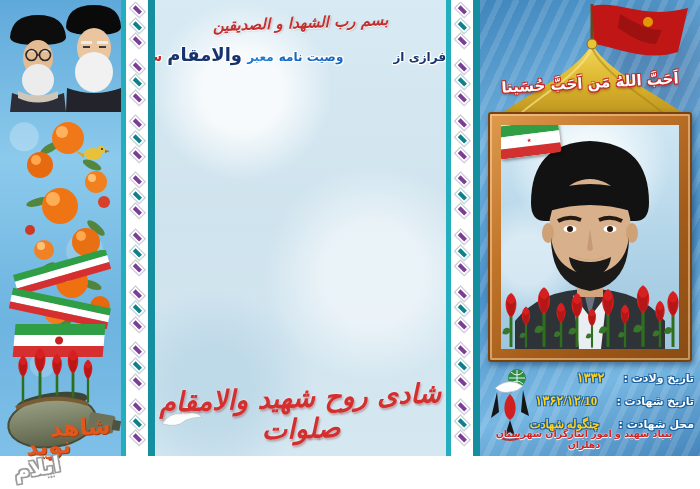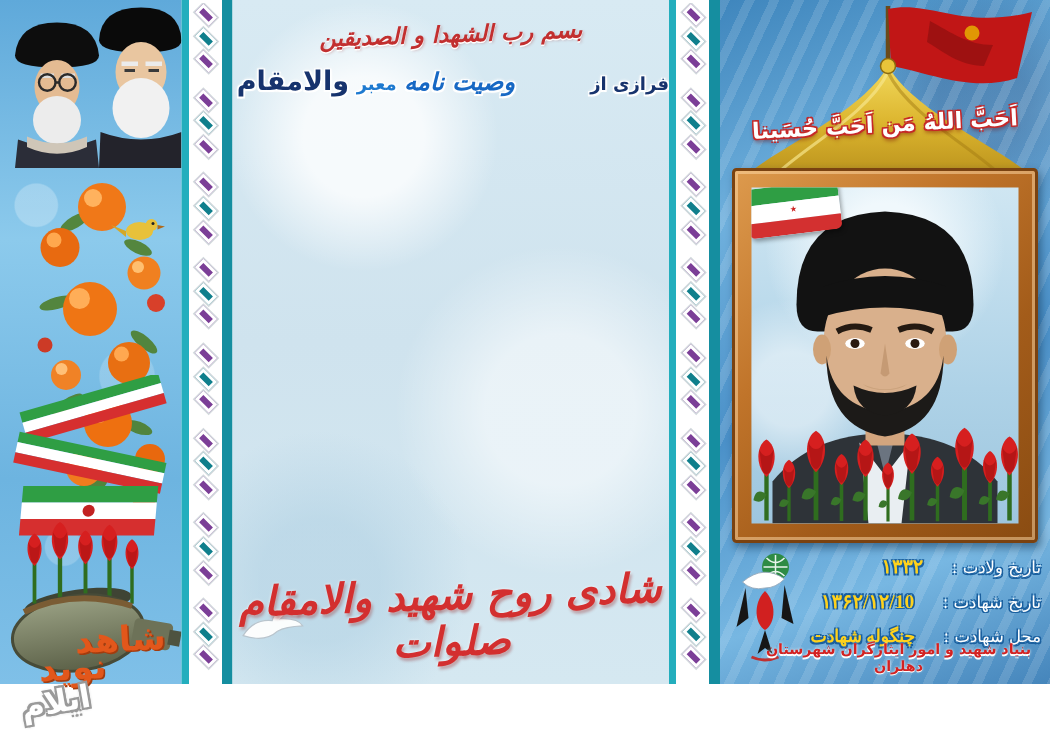--- a/index.html
+++ b/index.html
@@ -40,21 +40,21 @@
       radial-gradient(circle at 75% 60%, rgba(255,255,255,.55) 0 50px, transparent 110px),
       radial-gradient(circle at 20% 85%, rgba(170,205,225,.5) 0 40px, transparent 100px),
       linear-gradient(180deg,#d8eaf3,#cfe3ee 50%,#d5e8f1);}
   .bismillah{position:absolute;top:14px;left:0;width:100%;text-align:center;
     direction:rtl;color:#c22f2f;font-size:15px;font-weight:bold;font-style:italic;
     transform:rotate(-2deg);text-shadow:0 1px 0 #fff,1px 1px 2px rgba(140,0,0,.25);}
   .title-line{position:absolute;top:44px;left:0;width:100%;text-align:center;direction:rtl;
     white-space:nowrap;
     text-shadow:0 0 3px #fff,0 0 3px #fff,1px 1px 0 #fff,-1px -1px 0 #fff,1px -1px 0 #fff,-1px 1px 0 #fff;}
   .t-prefix{color:#17336d;font-size:12px;font-weight:bold;margin-left:45px;}
-  .t-will{color:#1768c4;font-size:16px;font-weight:bold;font-style:italic;}
+  .t-will{color:#1768c4;font-size:12px;font-weight:bold;}
   .t-shahid{color:#1e7ad0;font-size:12px;font-weight:bold;}
   .t-rank{color:#17336d;font-size:18px;font-weight:bold;}
   .t-name{color:#d41f1f;font-size:13px;font-weight:bold;}
   .will-text{position:absolute;top:76px;right:18px;left:16px;margin:0;direction:rtl;
     text-align:justify;color:#3a4254;font-size:13px;font-weight:bold;line-height:30px;
     text-shadow:0 1px 0 rgba(255,255,255,.7);}
   .salawat{position:absolute;top:382px;left:0;width:100%;text-align:center;direction:rtl;
     color:#d32f2f;font-size:27px;font-weight:bold;font-style:italic;transform:rotate(-2deg);
     letter-spacing:1px;text-shadow:1px 2px 2px rgba(130,0,0,.3),0 0 2px rgba(255,255,255,.8);}
   .dove{position:absolute;left:2px;top:402px;width:46px;height:28px;transform:rotate(-12deg);opacity:.95;}
@@ -83,27 +83,27 @@
     border-radius:4px;overflow:hidden;box-shadow:1px 2px 3px rgba(0,0,0,.35);}
   .flag-badge .g{height:11px;background:#2f9e44;}
   .flag-badge .w{height:12px;background:#fff;display:flex;align-items:center;justify-content:center;}
   .flag-badge .w span{color:#c22;font-size:9px;line-height:9px;}
   .flag-badge .r{height:10px;background:#d33030;}
   .tulip-field{position:absolute;left:0;bottom:0;width:100%;height:72px;}
 
   .info-block{position:absolute;left:0;top:364px;width:220px;height:92px;}
   .info-rows{position:absolute;right:6px;top:4px;width:168px;direction:rtl;}
   .info-row{display:flex;align-items:center;margin-bottom:3px;height:20px;}
-  .info-label{color:#fff;font-size:11px;font-weight:normal;white-space:nowrap;
+  .info-label{color:#fff;font-size:11px;font-weight:bold;white-space:nowrap;
     text-shadow:1px 1px 0 #1a5f9e,-1px -1px 0 #1a5f9e,1px -1px 0 #1a5f9e,-1px 1px 0 #1a5f9e;}
   .info-value{color:#ffd21c;font-size:13px;font-weight:bold;margin-right:19px;letter-spacing:1px;
     white-space:nowrap;direction:rtl;
     text-shadow:1px 1px 0 #1a5f9e,-1px -1px 0 #1a5f9e,1px -1px 0 #1a5f9e,-1px 1px 0 #1a5f9e;font-family:Liberation Serif, serif;}
   .info-row.place .info-value{font-size:11.5px;letter-spacing:0;}
-  .foundation{position:absolute;right:1px;bottom:6px;width:200px;text-align:center;direction:rtl;
+  .foundation{position:absolute;right:16px;bottom:6px;width:200px;text-align:center;direction:rtl;
     color:#d32222;font-size:9.5px;font-weight:bold;text-shadow:0 0 2px #fff,0 1px 0 #fff;}
   .mf-logo{position:absolute;left:3px;top:2px;width:54px;height:80px;}
 
   
   .watermark{position:absolute;left:10px;top:416px;width:120px;height:72px;z-index:50;}
   .wm-or{position:absolute;color:#e2571b;font-weight:bold;font-size:23px;line-height:22px;
     direction:rtl;text-shadow:1px 1px 0 #a33c0e;transform:rotate(-3deg);}
   .wm-l1{left:40px;top:0;}
   .wm-l2{left:16px;top:19px;}
   .wm-white{position:absolute;left:4px;top:40px;color:#fff;font-weight:bold;font-size:21px;

